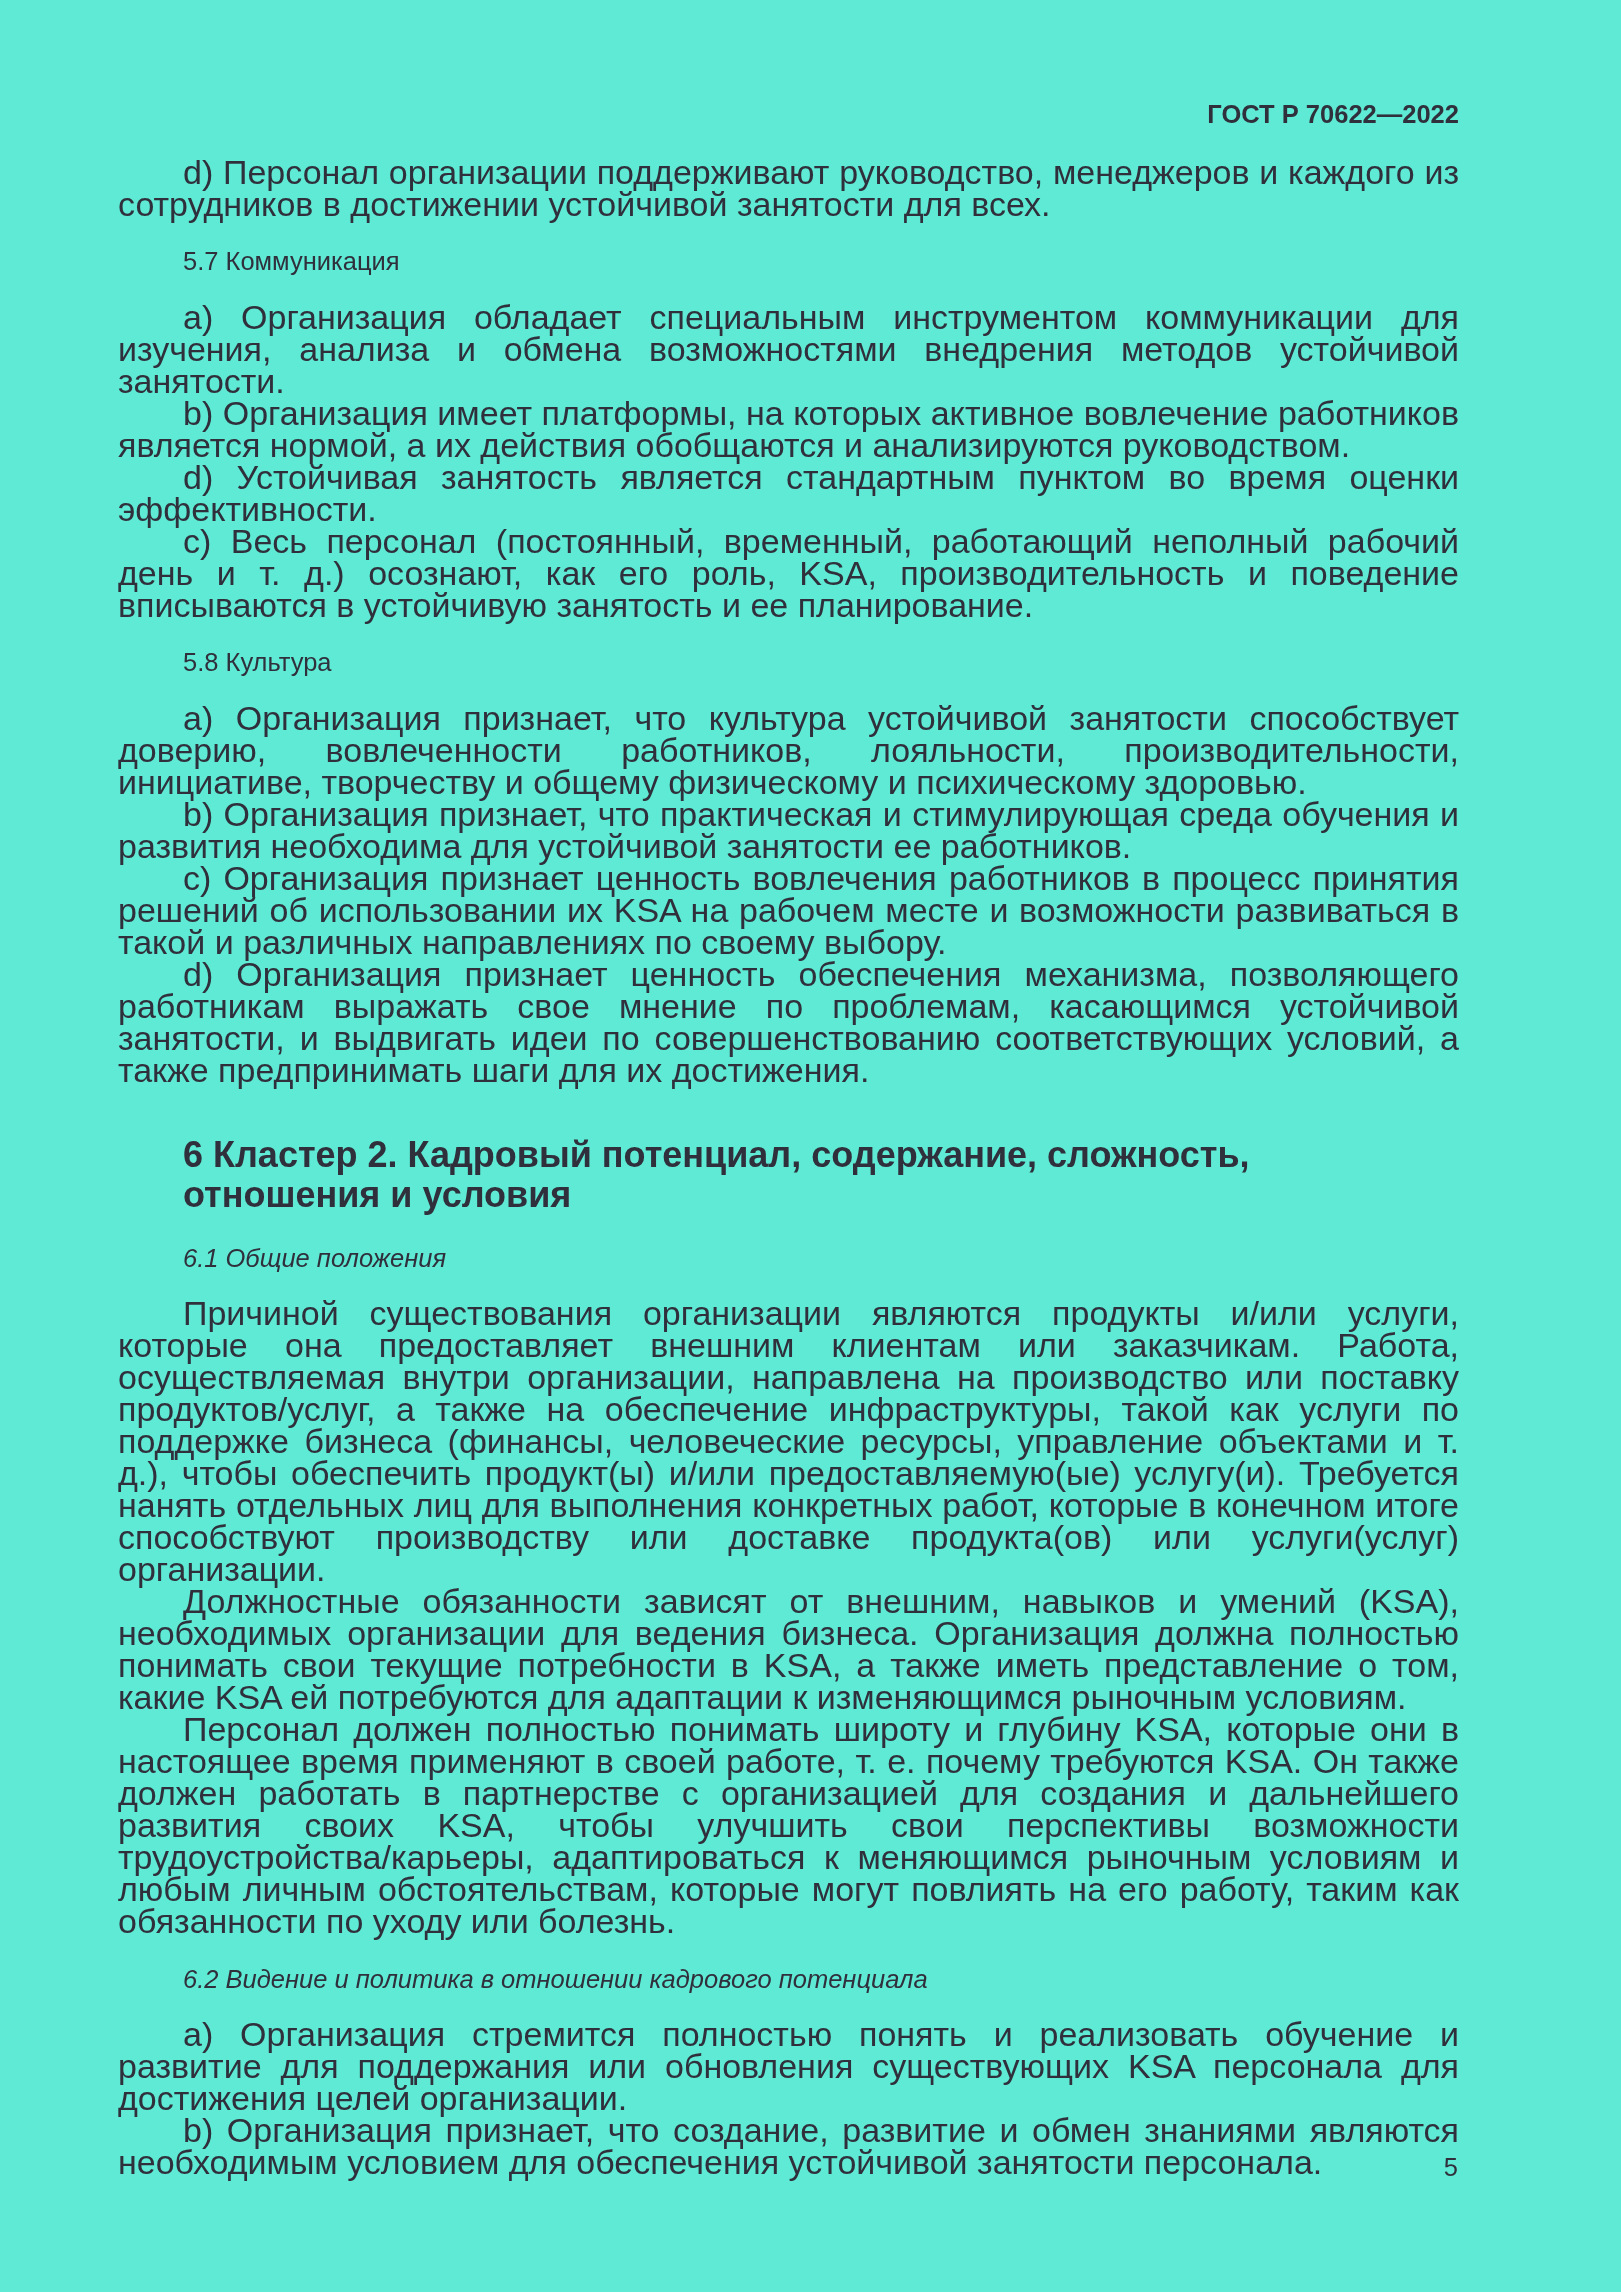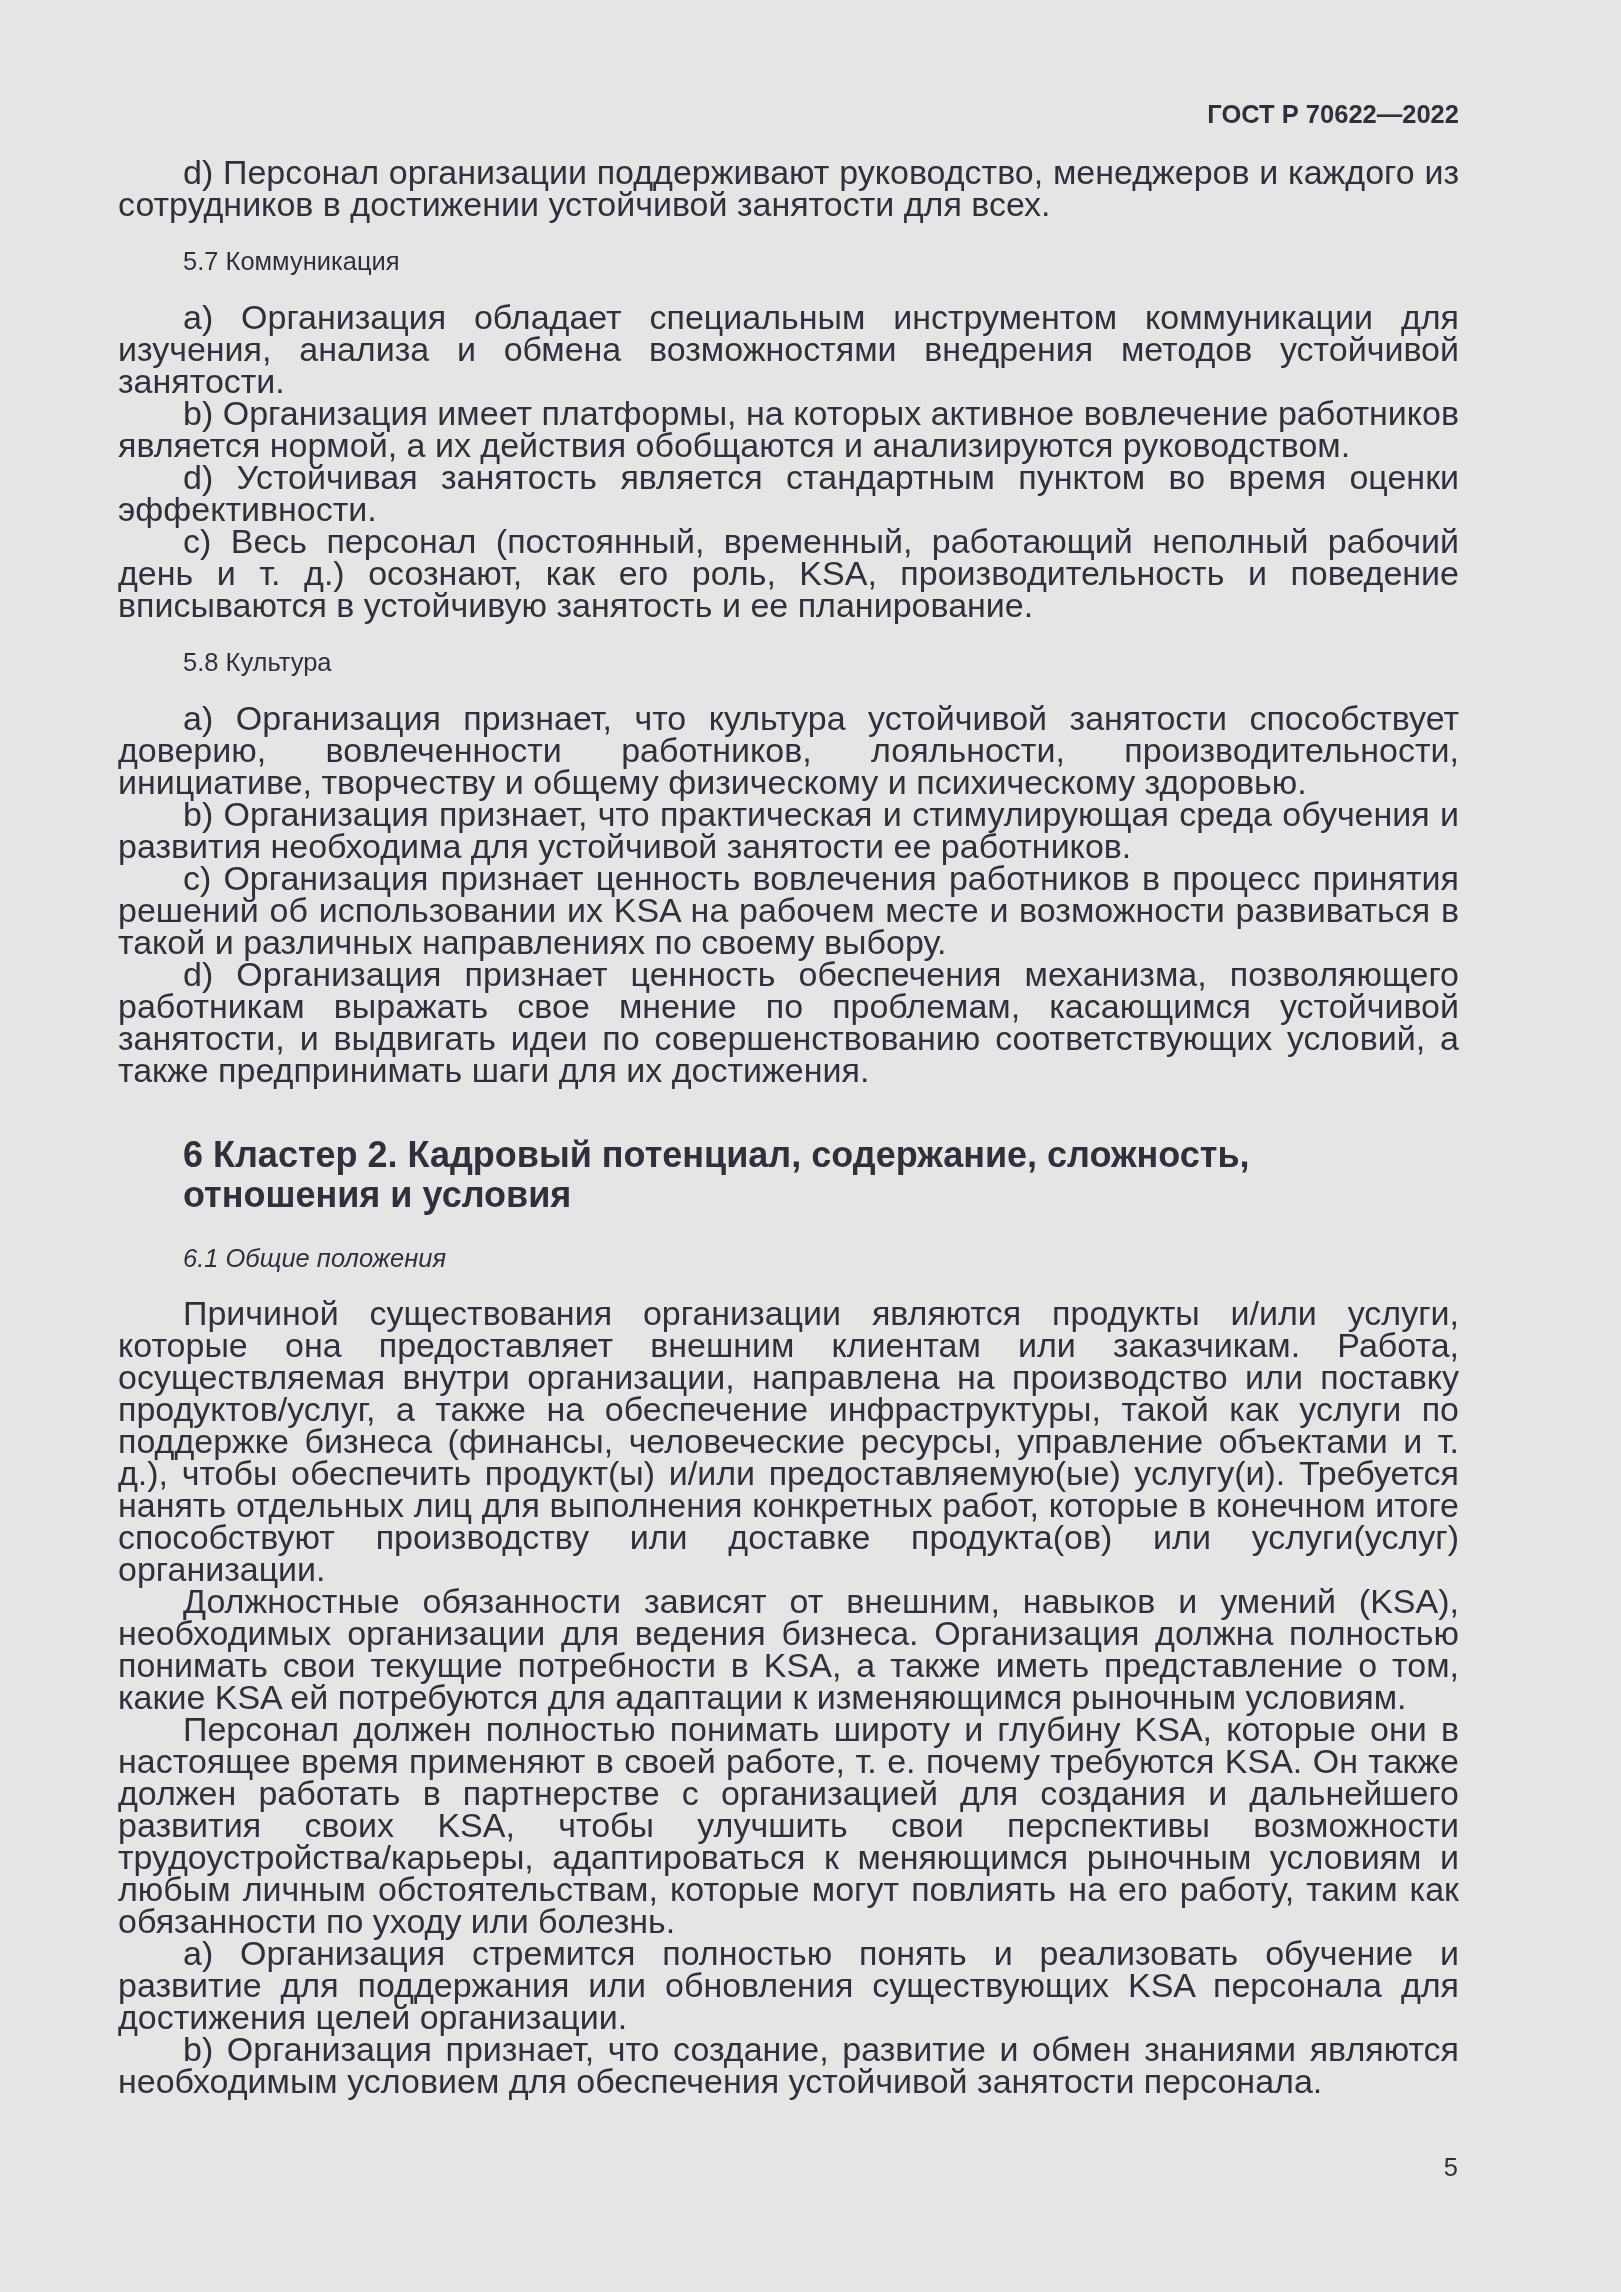--- a/index.html
+++ b/index.html
@@ -1,21 +1,21 @@
 <!DOCTYPE html>
 <html lang="ru"><head>
 <meta charset="utf-8">
 <style>
   * { margin: 0; padding: 0; box-sizing: border-box; }
   html, body { background: #ffffff; }
   .page {
     position: relative;
     width: 1621px;
     height: 2293px;
-    background: #e5e5e5;
+    background: #5eead4;
     font-family: "Liberation Sans", sans-serif;
     color: #30303c;
     overflow: hidden;
   }
   .content {
     position: absolute;
     left: 118px;
     top: 98px;
     width: 1341px;
   }
@@ -77,19 +77,20 @@
         <p class="para">a) Организация признает, что культура устойчивой занятости способствует доверию, вовлеченности работников, лояльности, производительности, инициативе, творчеству и общему физическому и психическому здоровью.</p>
         <p class="para">b) Организация признает, что практическая и стимулирующая среда обучения и развития необходима для устойчивой занятости ее работников.</p>
         <p class="para">c) Организация признает ценность вовлечения работников в процесс принятия решений об использовании их KSA на рабочем месте и возможности развиваться в такой и различных направлениях по своему выбору.</p>
         <p class="para">d) Организация признает ценность обеспечения механизма, позволяющего работникам выражать свое мнение по проблемам, касающимся устойчивой занятости, и выдвигать идеи по совершенствованию соответствующих условий, а также предпринимать шаги для их достижения.</p>
         <h2 class="h-section">6 Кластер 2. Кадровый потенциал, содержание, сложность,
 отношения и условия</h2>
         <h3 class="h-sub italic">6.1 Общие положения</h3>
         <p class="para">Причиной существования организации являются продукты и/или услуги, которые она предоставляет внешним клиентам или заказчикам. Работа, осуществляемая внутри организации, направлена на производство или поставку продуктов/услуг, а также на обеспечение инфраструктуры, такой как услуги по поддержке бизнеса (финансы, человеческие ресурсы, управление объектами и т. д.), чтобы обеспечить продукт(ы) и/или предоставляемую(ые) услугу(и). Требуется нанять отдельных лиц для выполнения конкретных работ, которые в конечном итоге способствуют производству или доставке продукта(ов) или услуги(услуг) организации.</p>
         <p class="para">Должностные обязанности зависят от внешним, навыков и умений (KSA), необходимых организации для ведения бизнеса. Организация должна полностью понимать свои текущие потребности в KSA, а также иметь представление о том, какие KSA ей потребуются для адаптации к изменяющимся рыночным условиям.</p>
         <p class="para">Персонал должен полностью понимать широту и глубину KSA, которые они в настоящее время применяют в своей работе, т. е. почему требуются KSA. Он также должен работать в партнерстве с организацией для создания и дальнейшего развития своих KSA, чтобы улучшить свои перспективы возможности трудоустройства/карьеры, адаптироваться к меняющимся рыночным условиям и любым личным обстоятельствам, которые могут повлиять на его работу, таким как обязанности по уходу или болезнь.</p>
+        <h3 class="h-sub italic">6.2 Видение и политика в отношении кадрового потенциала</h3>
         <p class="para">a) Организация стремится полностью понять и реализовать обучение и развитие для поддержания или обновления существующих KSA персонала для достижения целей организации.</p>
         <p class="para">b) Организация признает, что создание, развитие и обмен знаниями являются необходимым условием для обеспечения устойчивой занятости персонала.</p>
       </div>
   </div>
   <div class="page-number">5</div>
 </div>
 
 
 </body></html>

